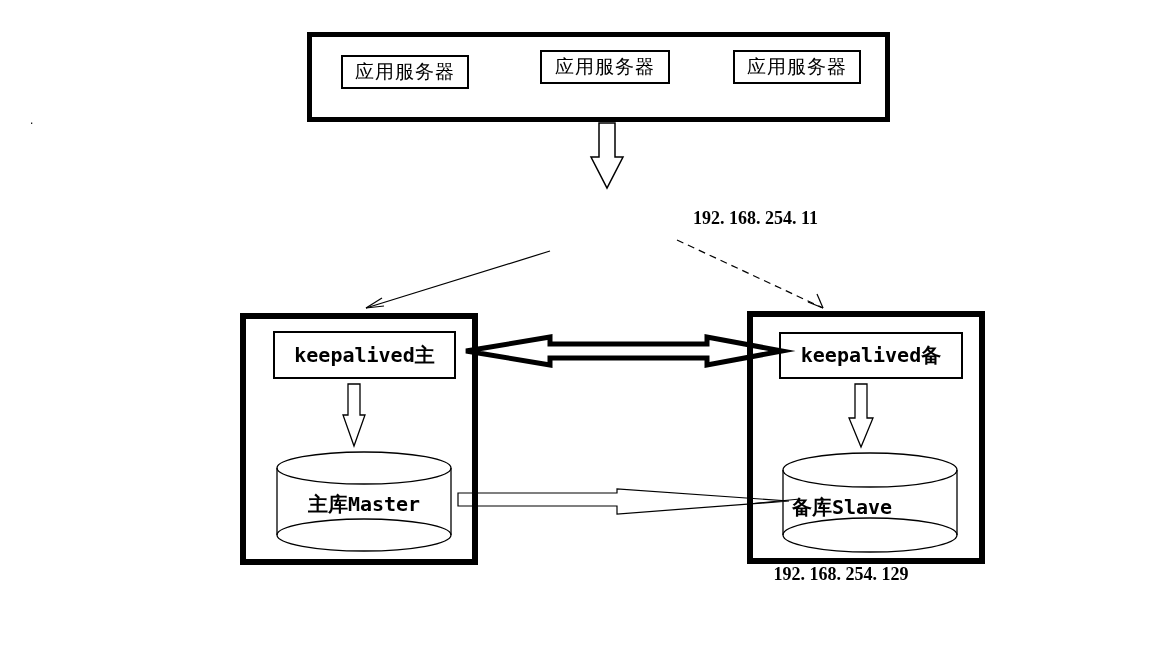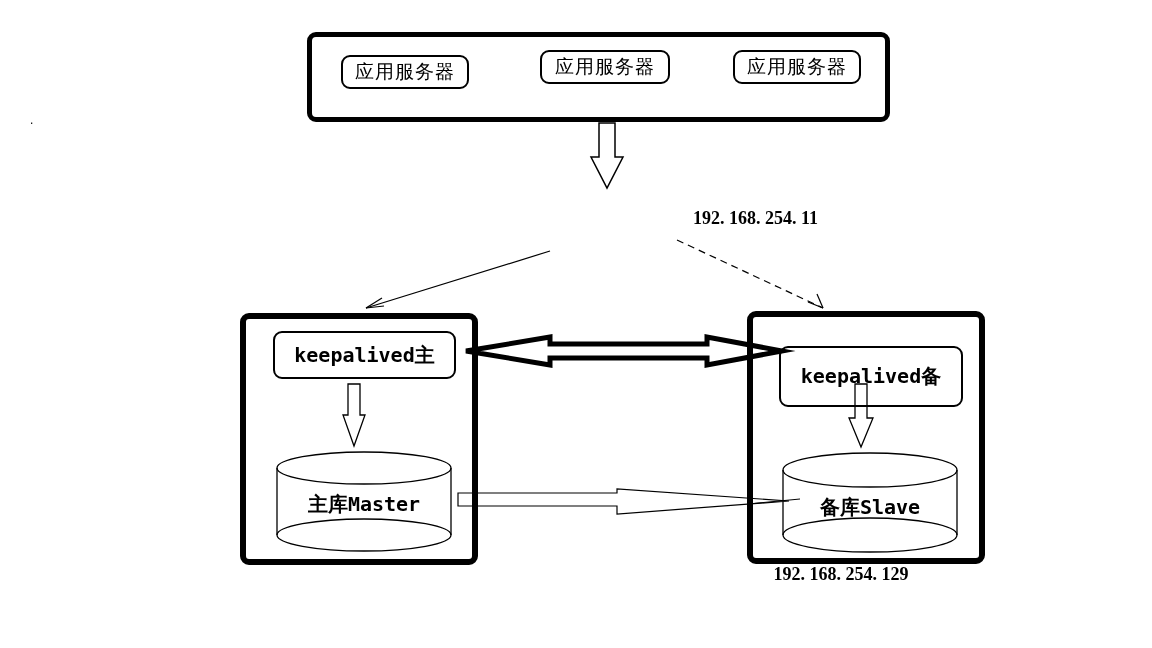--- a/index.html
+++ b/index.html
@@ -12,21 +12,21 @@
     font-family: "Liberation Sans", sans-serif;
     color: #000;
   }
   .stage * { box-sizing: border-box; }
   .layer-svg {
     position: absolute;
     left: 0; top: 0;
     width: 1152px; height: 648px;
     z-index: 1;
   }
-  .abs { position: absolute; z-index: 2; border-radius: 9px; }
+  .abs { position: absolute; z-index: 2; }
   .box {
     border: 2px solid #000;
     background: transparent;
     display: flex;
     align-items: center;
     justify-content: center;
   }
   .thickbox { border: 5px solid #000; background: transparent; }
   .bigbox { border: 6px solid #000; background: transparent; }
   .appbox { font-size: 19px; letter-spacing: 1px; }
@@ -131,20 +131,20 @@
 
   <div class="abs vip-ip" style="left:693px; top:208px; width:180px; height:22px;">192. 168. 254. 11</div>
 
   <div class="abs bigbox" style="left:240px; top:313px; width:238px; height:252px;"></div>
   <div class="abs box kabox" style="left:273px; top:331px; width:183px; height:48px;">
     <span>keepalived主</span>
   </div>
   <div class="abs dblabel" style="left:277px; top:492px; width:174px; height:24px;">主库Master</div>
 
   <div class="abs bigbox" style="left:747px; top:311px; width:238px; height:253px;"></div>
-  <div class="abs box kabox" style="left:779px; top:332px; width:184px; height:61px;margin-top:14px;">
+  <div class="abs box kabox" style="left:779px; top:332px; width:184px; height:47px;">
     <span>keepalived备</span>
   </div>
-  <div class="abs dblabel" style="left:783px; top:495px; width:174px; height:24px;">备库Slave</div>
+  <div class="abs dblabel" style="left:755px; top:495px; width:174px; height:24px;">备库Slave</div>
   <div class="abs iplabel" style="left:736px; top:564px; width:210px; height:22px;">192. 168. 254. 129</div>
 
 
 </div>
 
 </body></html>

